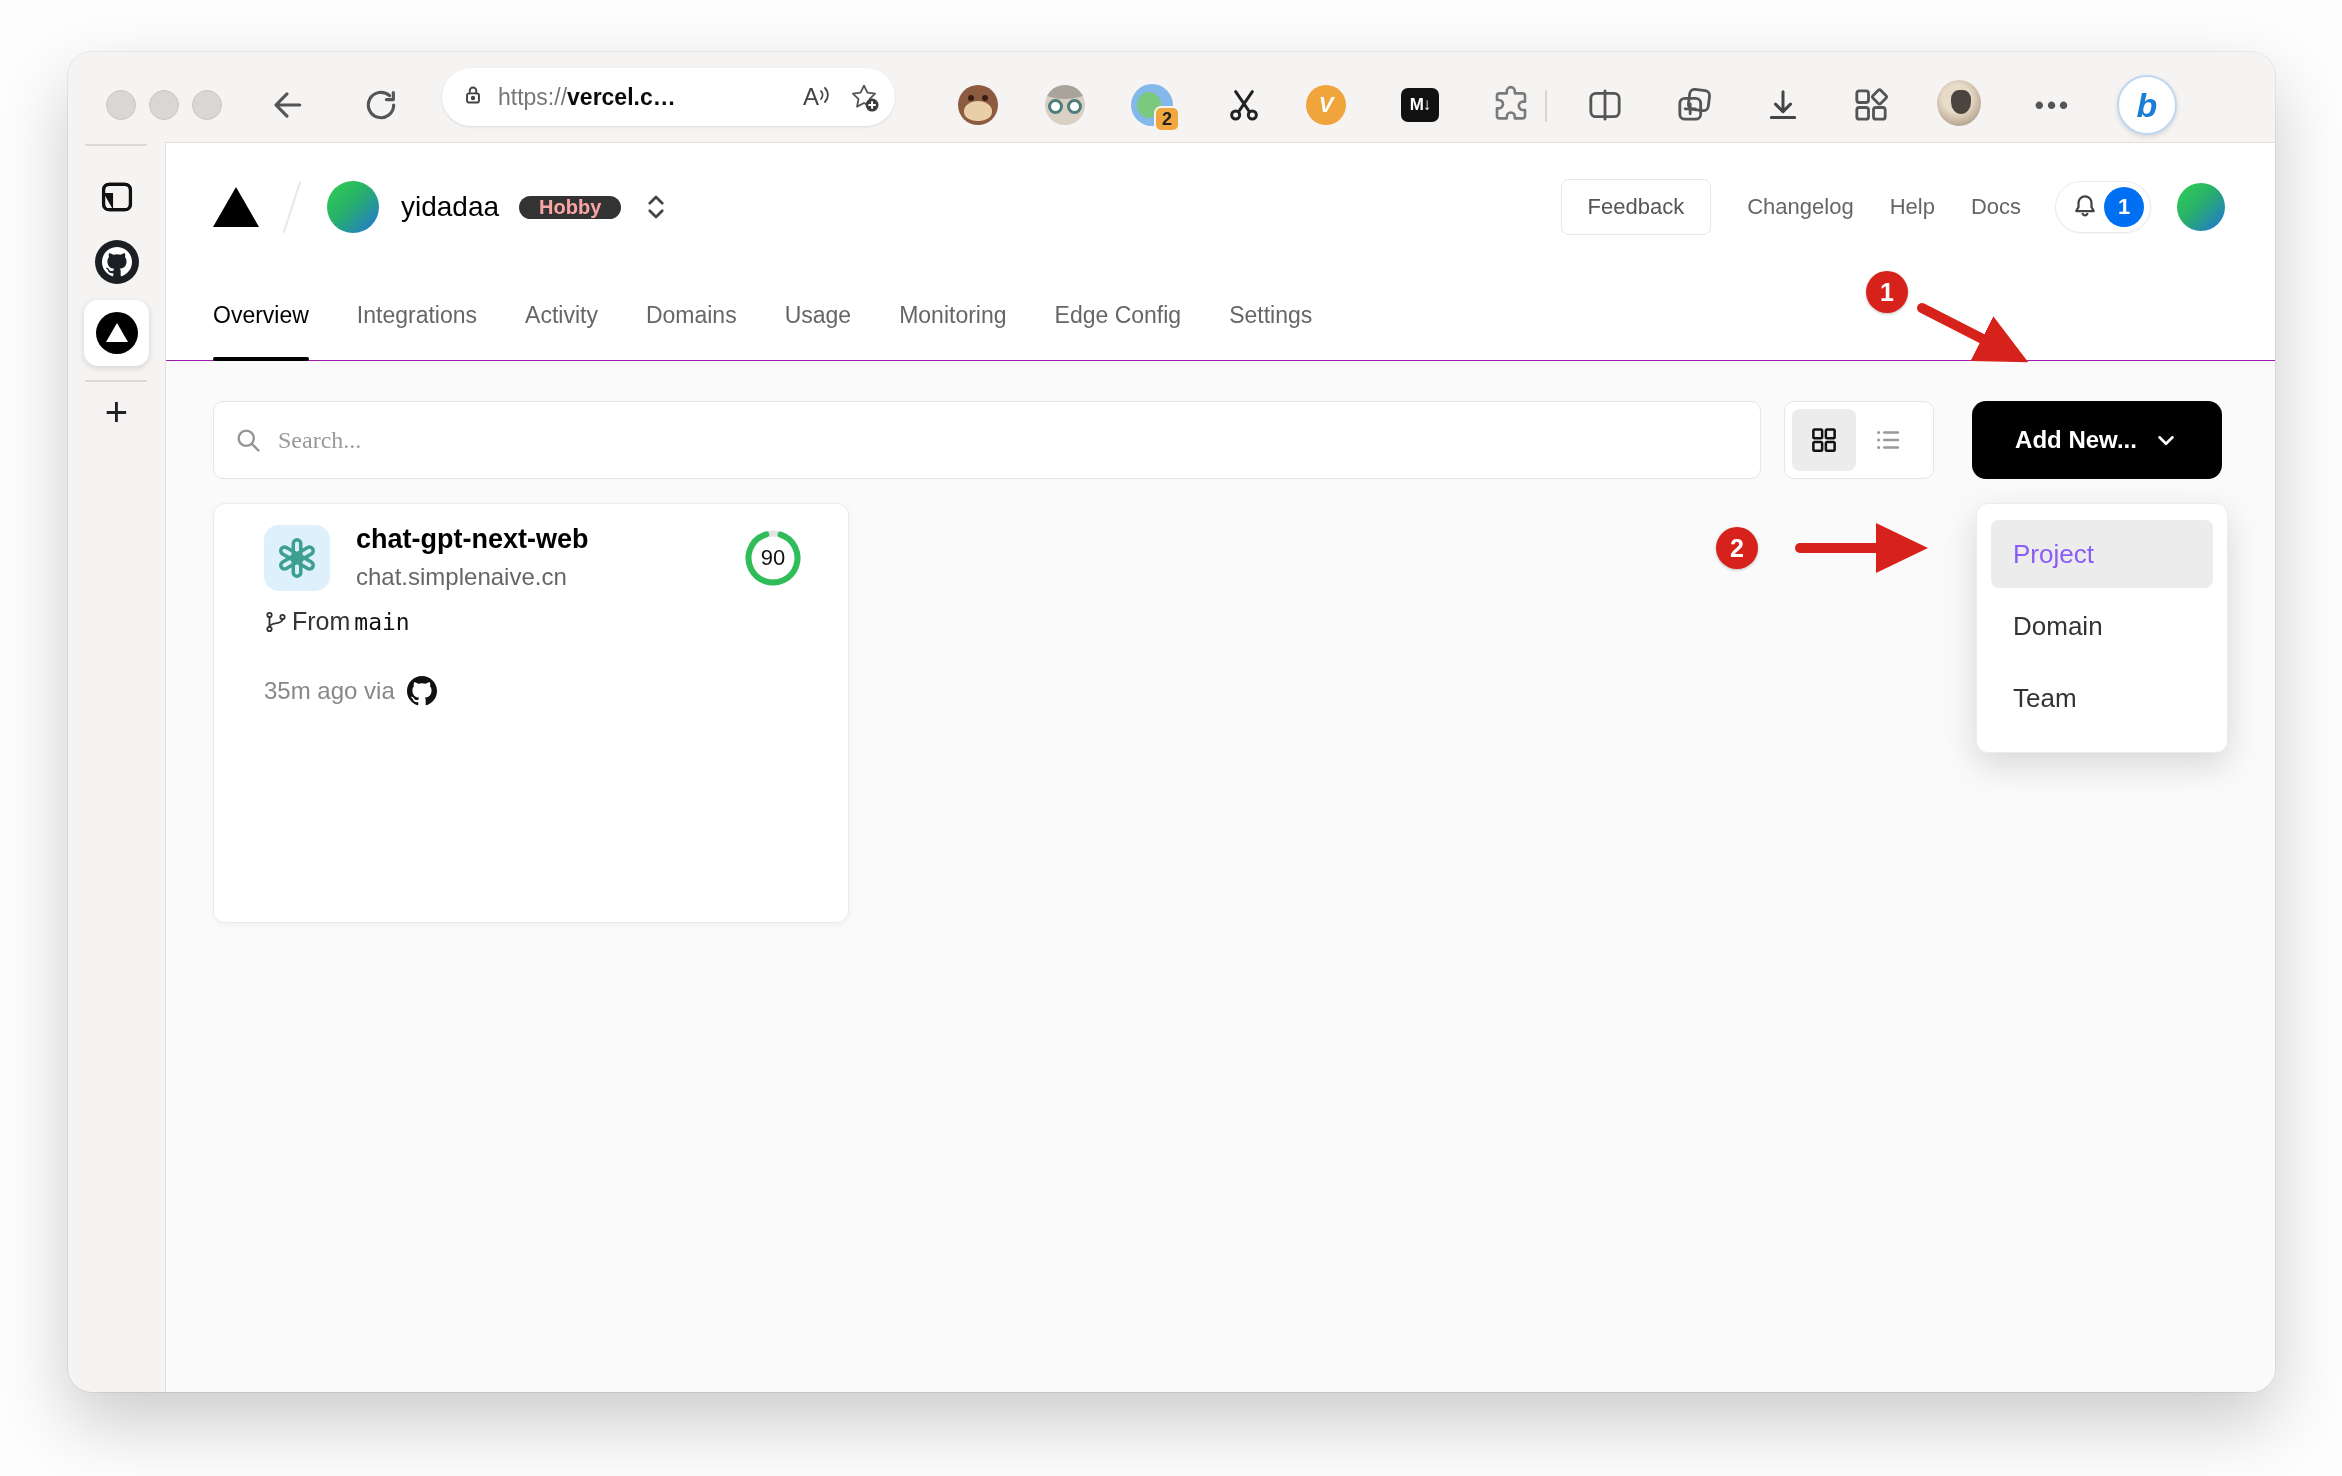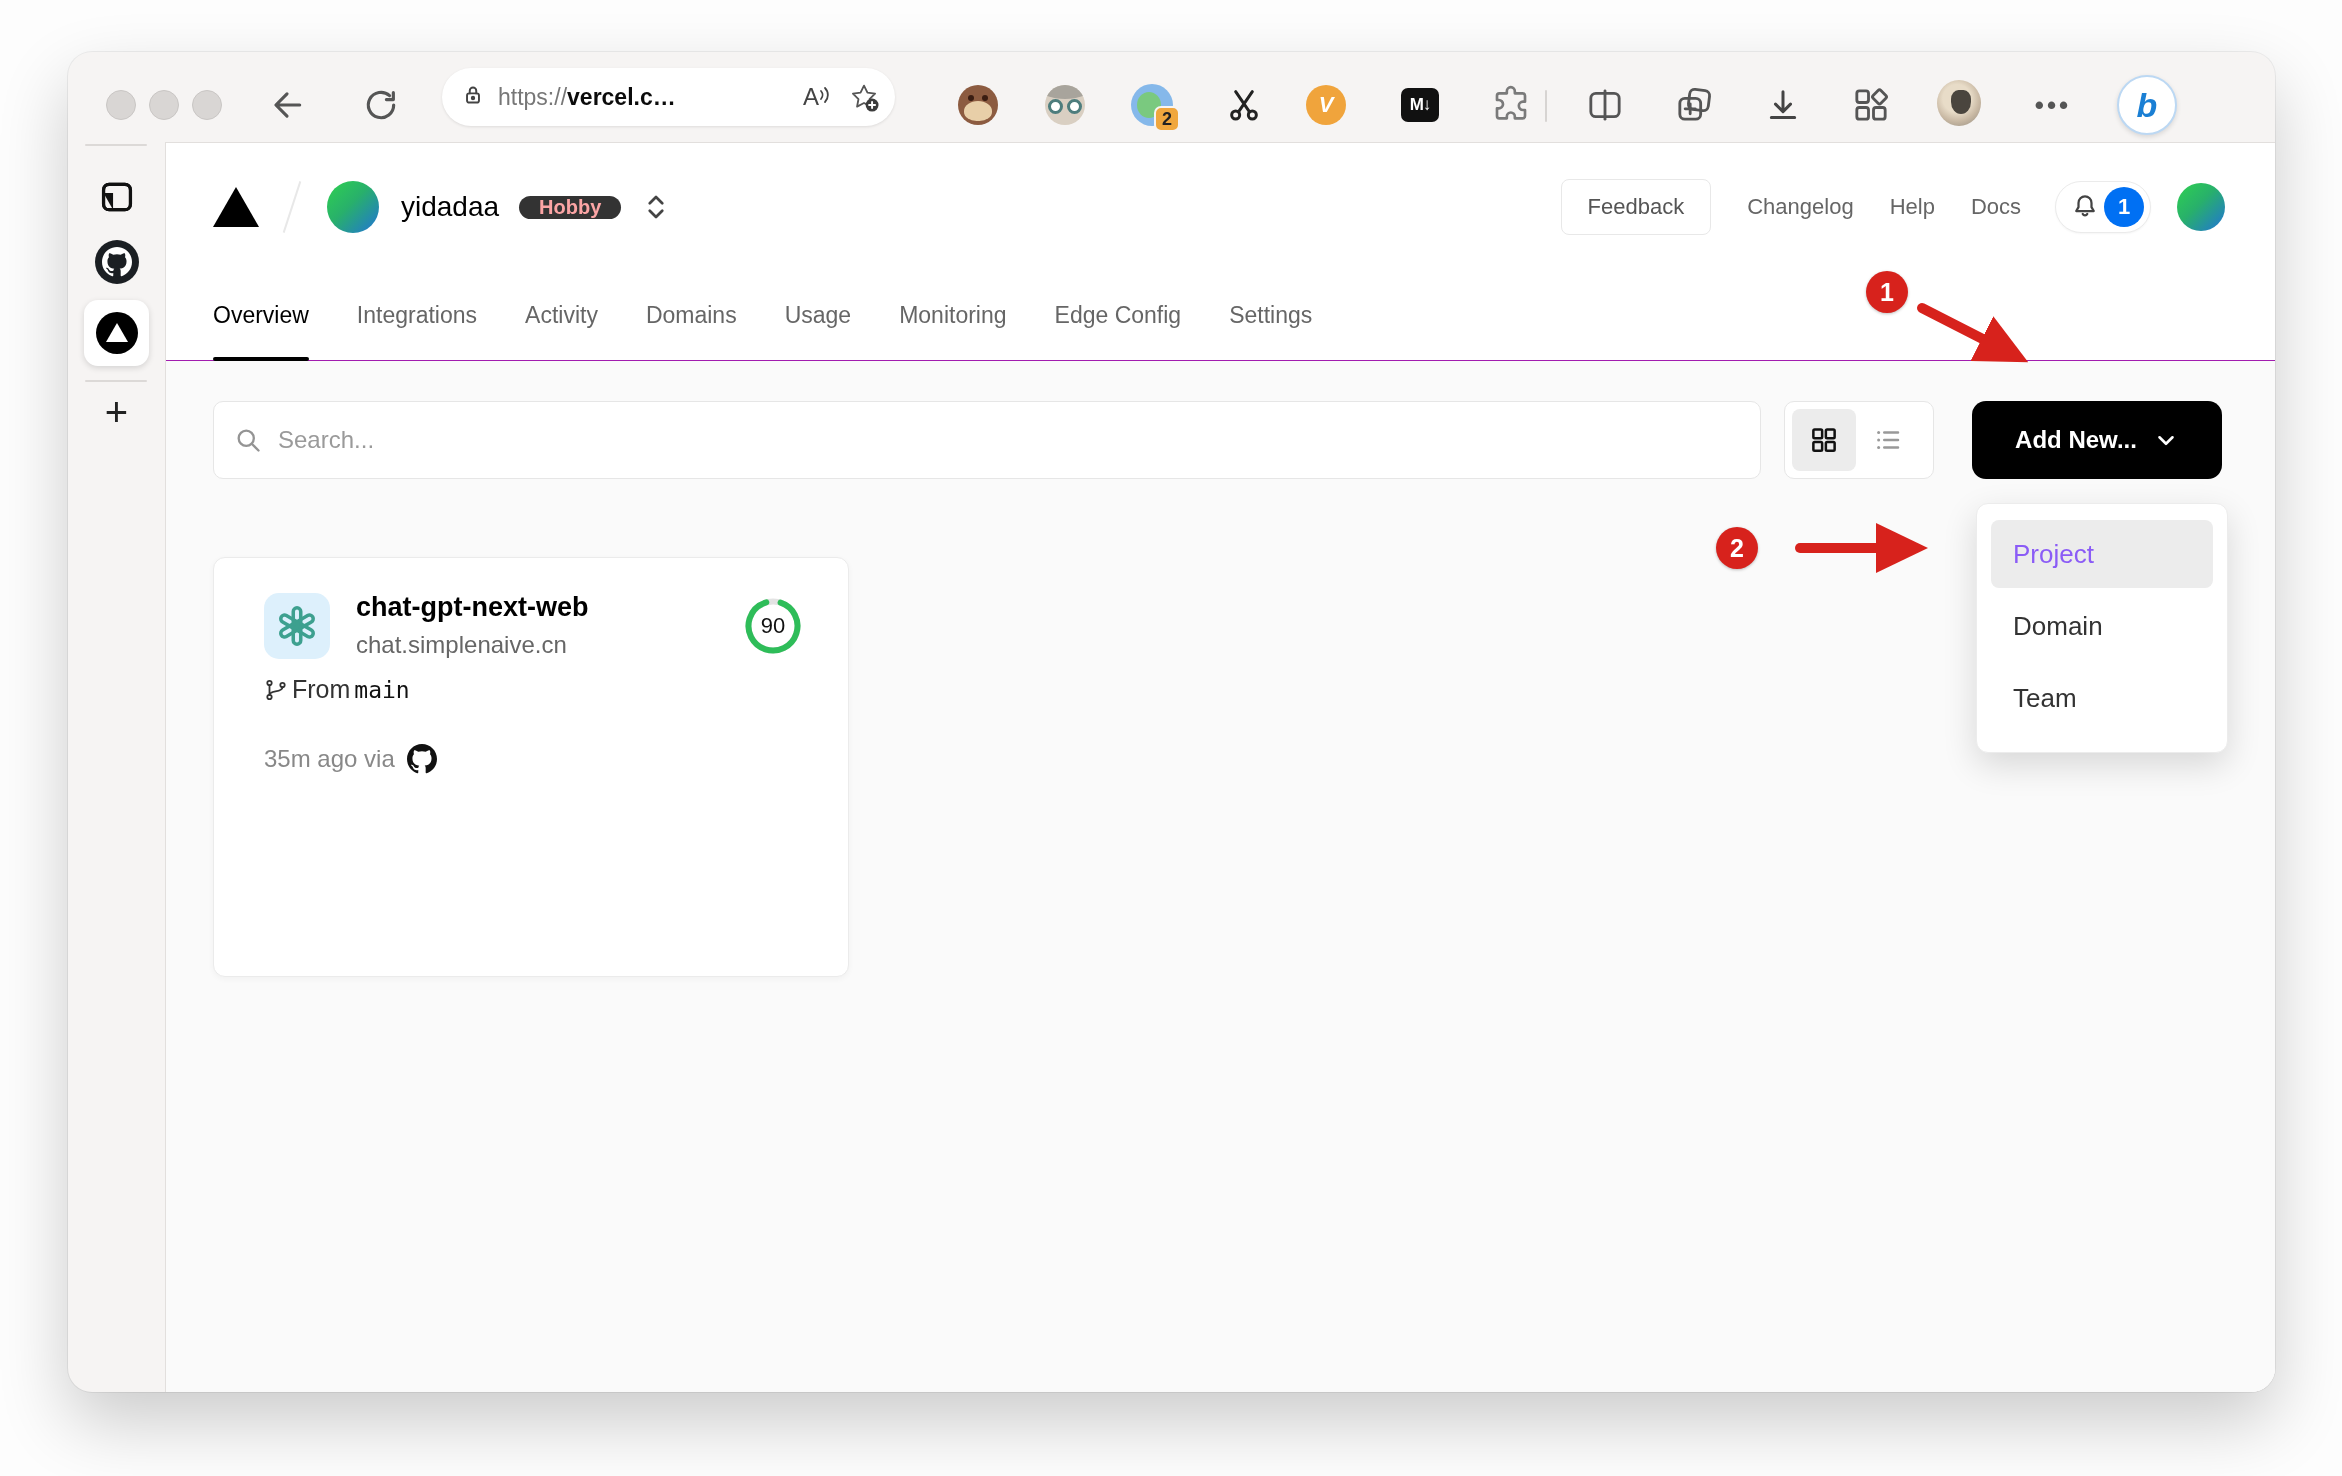--- a/index.html
+++ b/index.html
@@ -80,31 +80,31 @@
   .user-av{width:48px;height:48px;border-radius:50%;margin-left:26px;background:linear-gradient(135deg,var(--av-from) 0%,var(--av-mid) 45%,var(--av-to) 100%)}
 
   .vc-tabs{height:90px;display:flex;align-items:stretch;padding:0 47px;border-bottom:1px solid #a21caf;flex:none}
   .tab{position:relative;display:flex;align-items:center;font-size:23px;color:#666;margin-right:48px}
   .tab.active{color:#000;font-weight:500}
   .tab.active::after{content:"";position:absolute;left:0;right:0;bottom:-1px;height:4px;background:#000;border-radius:2px}
 
   .vc-content{flex:1;background:#fafafa;padding:40px 53px 0 47px;position:relative}
   .controls{display:flex;align-items:center;height:78px}
   .searchbox{flex:1;height:78px;background:#fff;border:1px solid #e6e6e6;border-radius:10px;display:flex;align-items:center;padding:0 20px}
-  .searchbox input{border:none;outline:none;font-size:24px;color:#0f172a;margin-left:16px;flex:1;font-family:Liberation Sans, sans-serif;background:transparent}
+  .searchbox input{border:none;outline:none;font-size:24px;color:#0f172a;margin-left:16px;flex:1;font-family:Liberation Serif, serif;background:transparent}
   .searchbox input::placeholder{color:#9a9a9a}
   .viewtoggle{margin-left:23px;width:150px;height:78px;background:#fff;border:1px solid #e6e6e6;border-radius:10px;display:flex;align-items:center;padding:0 7px}
   .vt-btn{width:64px;height:62px;border-radius:8px;display:flex;align-items:center;justify-content:center}
   .vt-btn.active{background:#ececec}
   .addnew{margin-left:38px;width:250px;height:78px;background:#000;border-radius:14px;color:#fff;display:flex;align-items:center;justify-content:center;
     font-size:24px;font-weight:600;gap:16px}
 
   
-  .card{margin-top:78px;width:636px;height:420px;background:#fff;border:1px solid #ebebeb;border-radius:12px;
-    box-shadow:0 2px 6px rgba(0,0,0,.04);padding:34px 46px 0 50px}
+  .card{margin-top:24px;width:636px;height:420px;background:#fff;border:1px solid #ebebeb;border-radius:12px;
+    box-shadow:0 2px 6px rgba(0,0,0,.04);padding:20px 46px 0 50px}
   .card-head{display:flex;align-items:center}
   .oa-tile{width:66px;height:66px;background:var(--openai-tile-bg);border-radius:15px;display:flex;align-items:center;justify-content:center;flex:none}
   .card-titles{margin-left:26px;min-width:0}
   .card-title{font-size:27px;font-weight:700;color:#000}
   .card-domain{font-size:24px;color:#666;margin-top:8px}
   .ring{margin-left:auto;position:relative;width:58px;height:58px;flex:none}
   .ring span{position:absolute;inset:0;display:flex;align-items:center;justify-content:center;font-size:22px;color:#111}
   .commit{margin-top:32px;font-size:25px;color:#3e3e3e;line-height:41px;max-width:540px}
   .branchrow{margin-top:16px;display:flex;align-items:center;gap:4px;font-size:25px;color:#333}
   .branch-name{font-family:"DejaVu Sans Mono",monospace;font-size:23px;color:#111}

